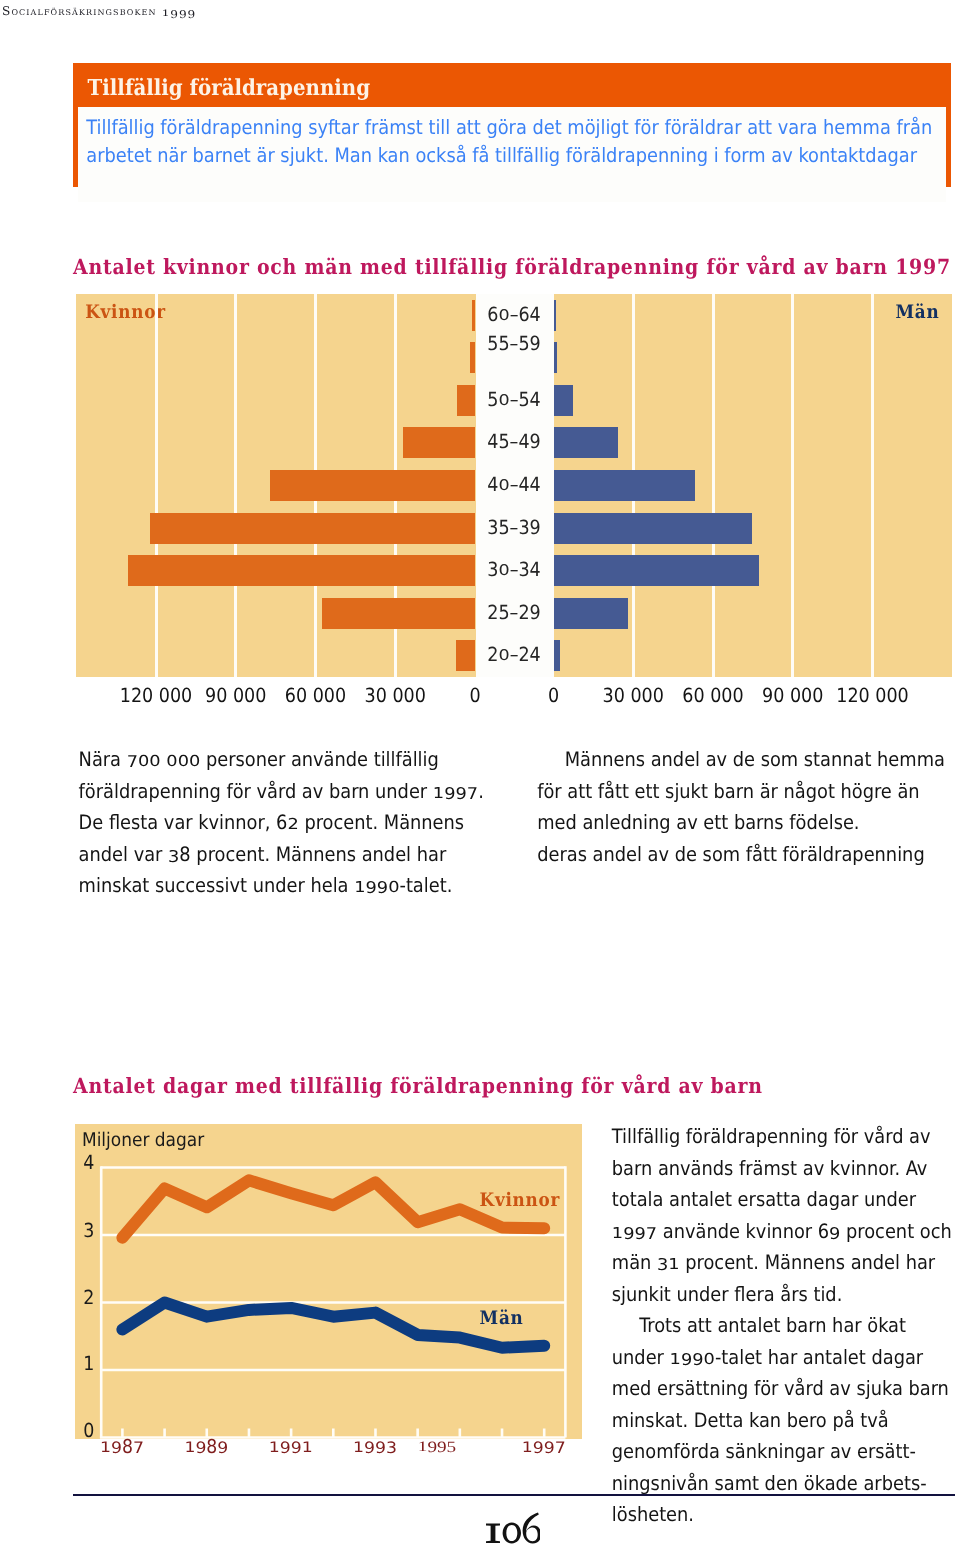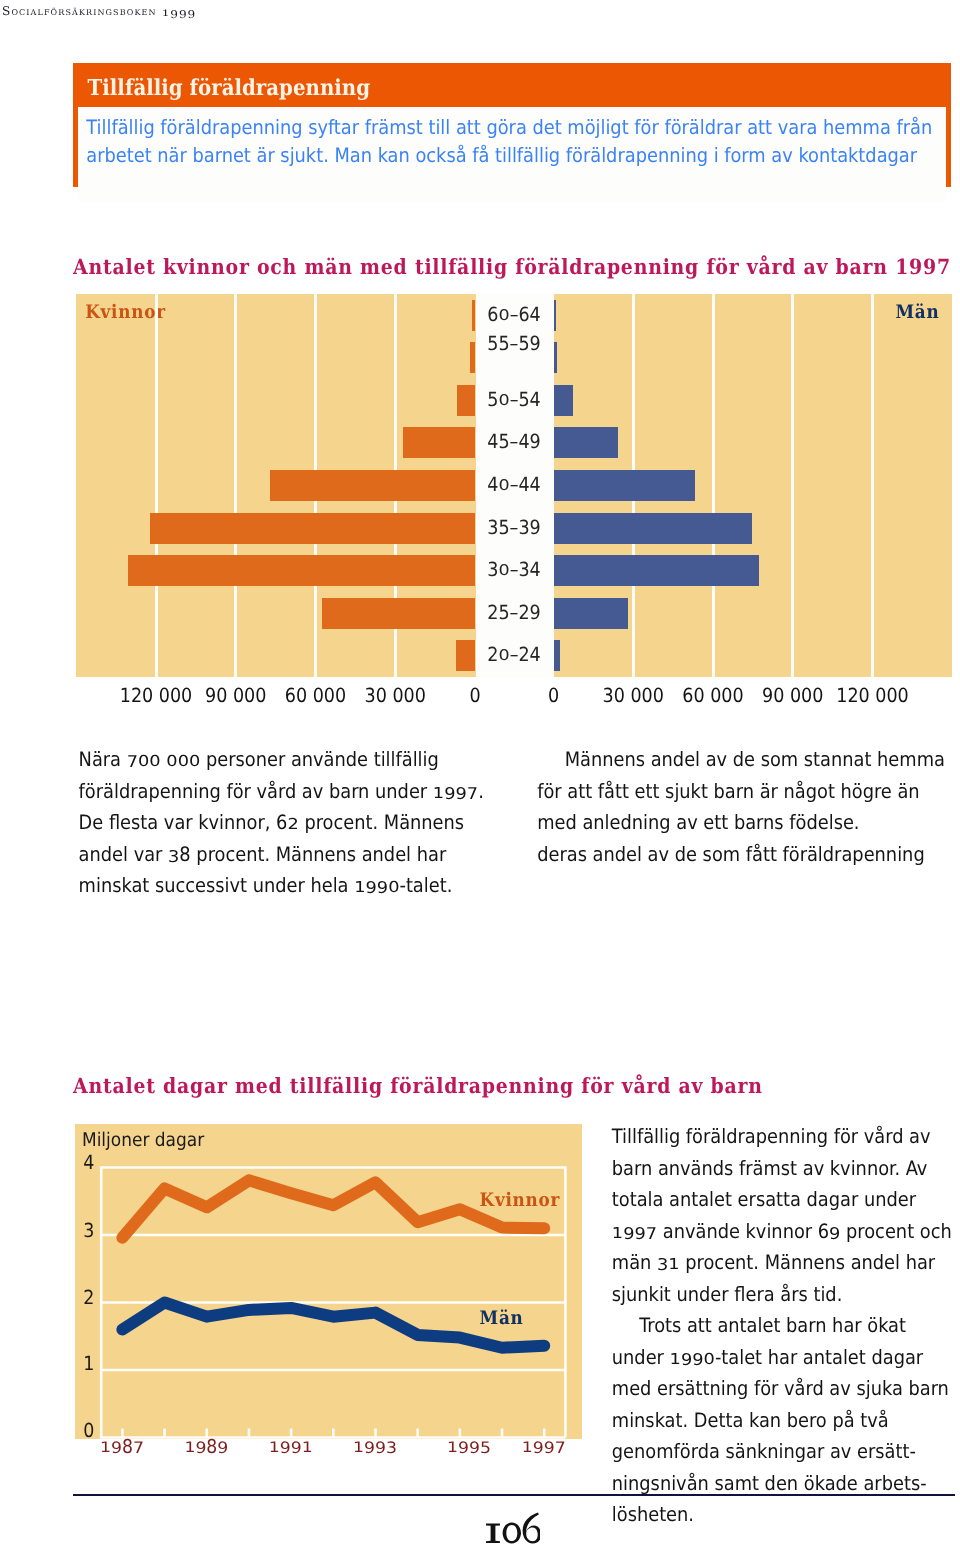--- a/index.html
+++ b/index.html
@@ -225,15 +225,15 @@
         <path d="M1.0,11.6 L15.0,11.6 L15.0,13.4 L10.4,13.8 L10.4,28.8 L15.0,29.2 L15.0,31.0 L1.0,31.0 L1.0,29.2 L5.6,28.8 L5.6,13.8 L1.0,13.4 Z" fill="#121212" transform="translate(0,0)"></path>
         <path d="M10.0,10.6 C15.2,10.6 19.2,15.2 19.2,21.0 C19.2,26.8 15.2,31.4 10.0,31.4 C4.8,31.4 0.8,26.8 0.8,21.0 C0.8,15.2 4.8,10.6 10.0,10.6 Z M10.0,12.9 C6.6,12.9 4.5,16.1 4.5,21.0 C4.5,25.9 6.6,29.1 10.0,29.1 C13.4,29.1 15.5,25.9 15.5,21.0 C15.5,16.1 13.4,12.9 10.0,12.9 Z" fill="#121212" transform="translate(16.8,0)"></path>
         <path d="M16.6,0.4 L17.4,2.4 C10.2,6.2 5.4,11.6 4.7,19.2 C6.5,15.6 9.4,13.6 12.5,13.6 C16.8,13.6 19.8,17.6 19.8,22.6 C19.8,27.9 16.2,31.5 11.3,31.5 C5.5,31.5 1.2,26.2 1.2,18.6 C1.2,9.2 8.2,3.3 16.6,0.4 Z M11.3,15.6 C7.7,15.6 4.8,18.0 4.8,21.6 C4.8,26.2 7.6,29.3 11.2,29.3 C14.5,29.3 16.3,26.6 16.3,22.6 C16.3,18.6 14.3,15.6 11.3,15.6 Z" fill="#121212" transform="translate(36.400000000000006,0)"></path>
       </svg>
     </div>
 
 <div class="lc-xlab abs" style="left: 82px; top: 1436.5px;"><i class="osx">1</i><i class="osd">9</i>8<i class="osd">7</i></div>
     <div class="lc-xlab abs" style="left: 166.36px; top: 1436.5px;"><i class="osx">1</i><i class="osd">9</i>8<i class="osd">9</i></div>
     <div class="lc-xlab abs" style="left: 250.72px; top: 1436.5px;"><i class="osx">1</i><i class="osd">9</i><i class="osd">9</i><i class="osx">1</i></div>
     <div class="lc-xlab abs" style="left: 335.08px; top: 1436.5px;"><i class="osx">1</i><i class="osd">9</i><i class="osd">9</i><i class="osd">3</i></div>
-    <div class="lc-xlab abs" style="left: 429px; top: 1436.5px;"><i class="osx">1</i><i class="osd">9</i><i class="osd">9</i><i class="osd">5</i></div>
+    <div class="lc-xlab abs" style="left: 397px; top: 1436.5px; font-family: Liberation Serif, serif;"><i class="osx">1</i><i class="osd">9</i><i class="osd">9</i><i class="osd">5</i></div>
     <div class="lc-xlab abs" style="left: 503.8px; top: 1436.5px;"><i class="osx">1</i><i class="osd">9</i><i class="osd">9</i><i class="osd">7</i></div>
   </div>
 
 </body></html>

